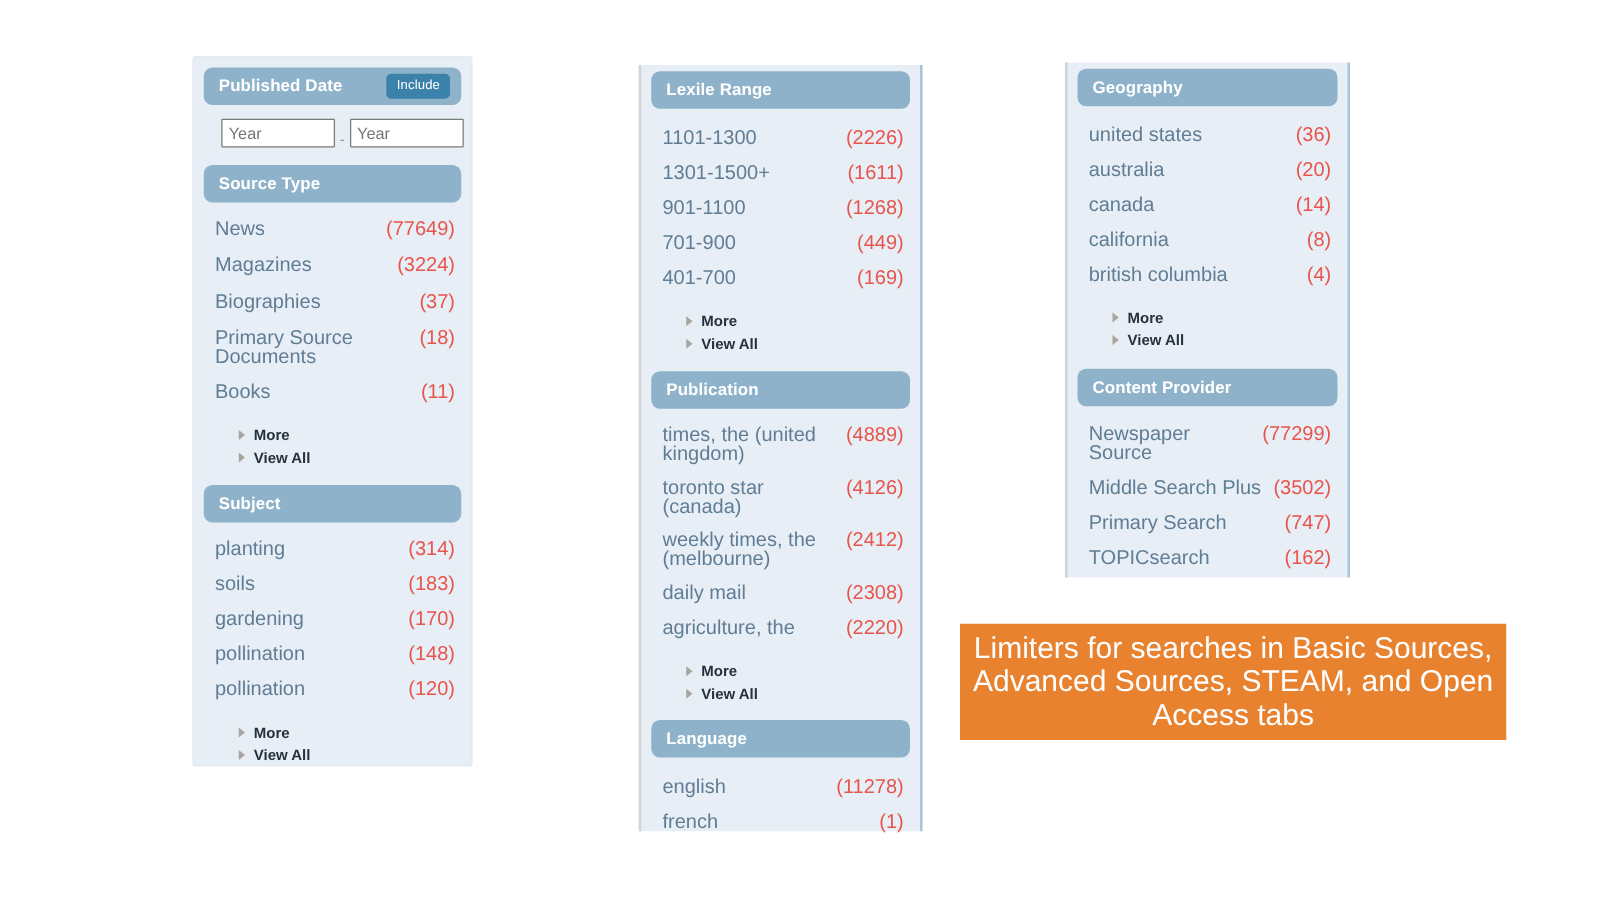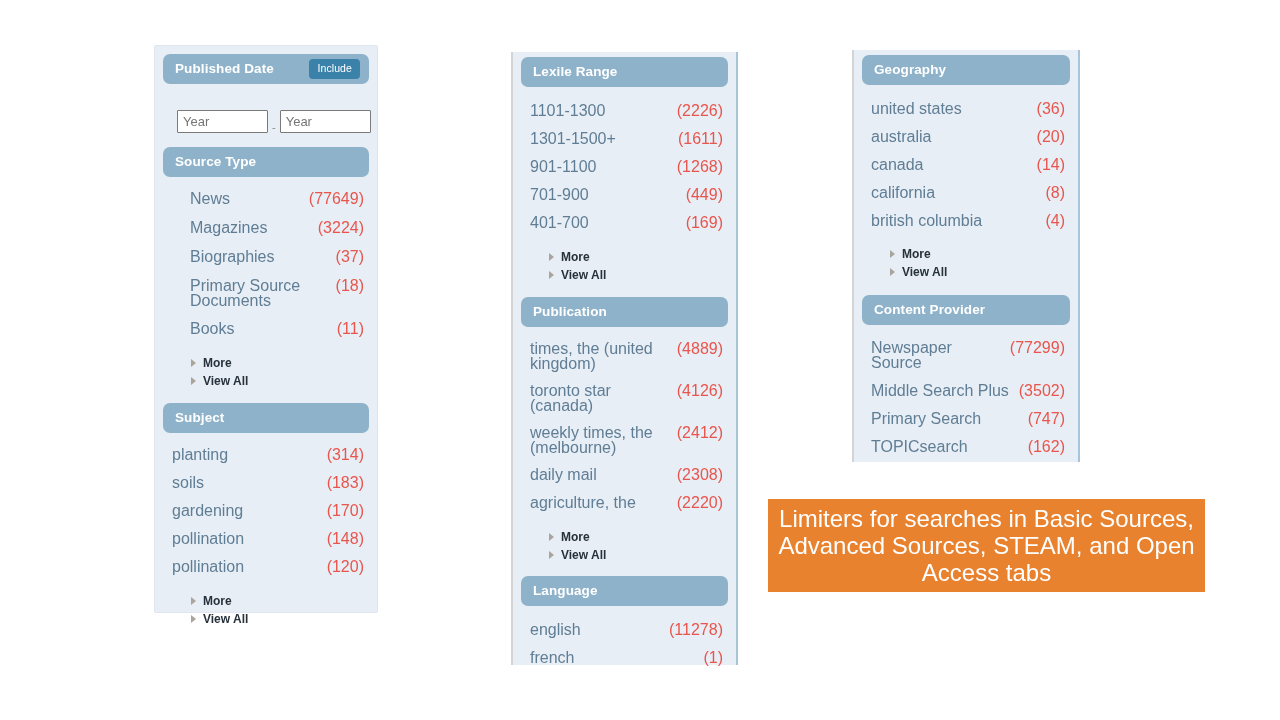--- a/index.html
+++ b/index.html
@@ -192,32 +192,32 @@
 <div id="stage">
 
   <div class="panel left">
     <div class="panel-inner">
 
       <div style="padding-top:8px;">
         <div class="facet-head">
           <span>Published Date</span>
           <span class="badge">Include</span>
         </div>
-        <div class="year-row" style="margin-top:26px;align-items:flex-end;">
+        <div class="year-row" style="margin-top:11px;align-items:flex-end;">
           <input class="year-input" type="text" placeholder="Year" style="">
           <span class="year-dash">-</span>
           <input class="year-input" type="text" placeholder="Year" style="">
         </div>
       </div>
 
       <div style="padding-top:14px;">
         <div class="facet-head">
           <span>Source Type</span>
         </div>
-        <ul class="facet-list" style="padding-top:14px;margin-left:18px;">
+        <ul class="facet-list" style="padding-top:14px;">
           <li class="facet-row" style="padding-bottom:14px;">
             <span class="fl">News</span>
             <span class="fc">(77649)</span>
           </li>
           <li class="facet-row" style="padding-bottom:14px;">
             <span class="fl">Magazines</span>
             <span class="fc">(3224)</span>
           </li>
           <li class="facet-row" style="padding-bottom:14px;">
             <span class="fl">Biographies</span>

